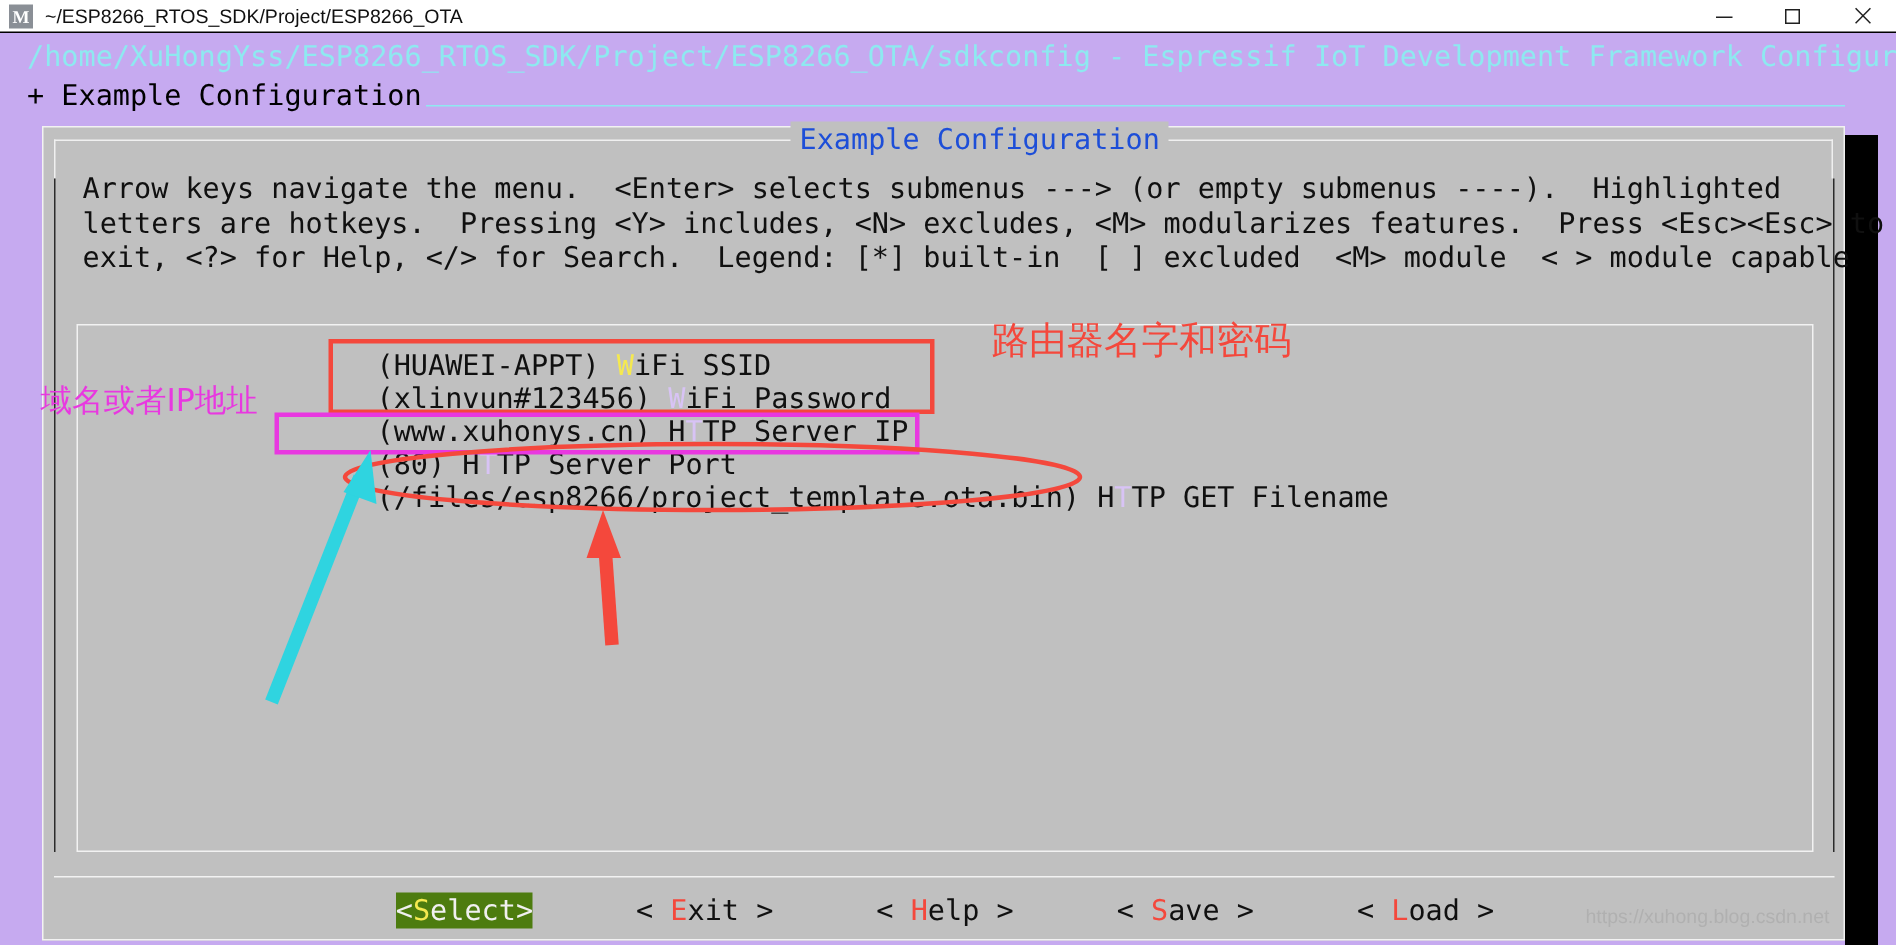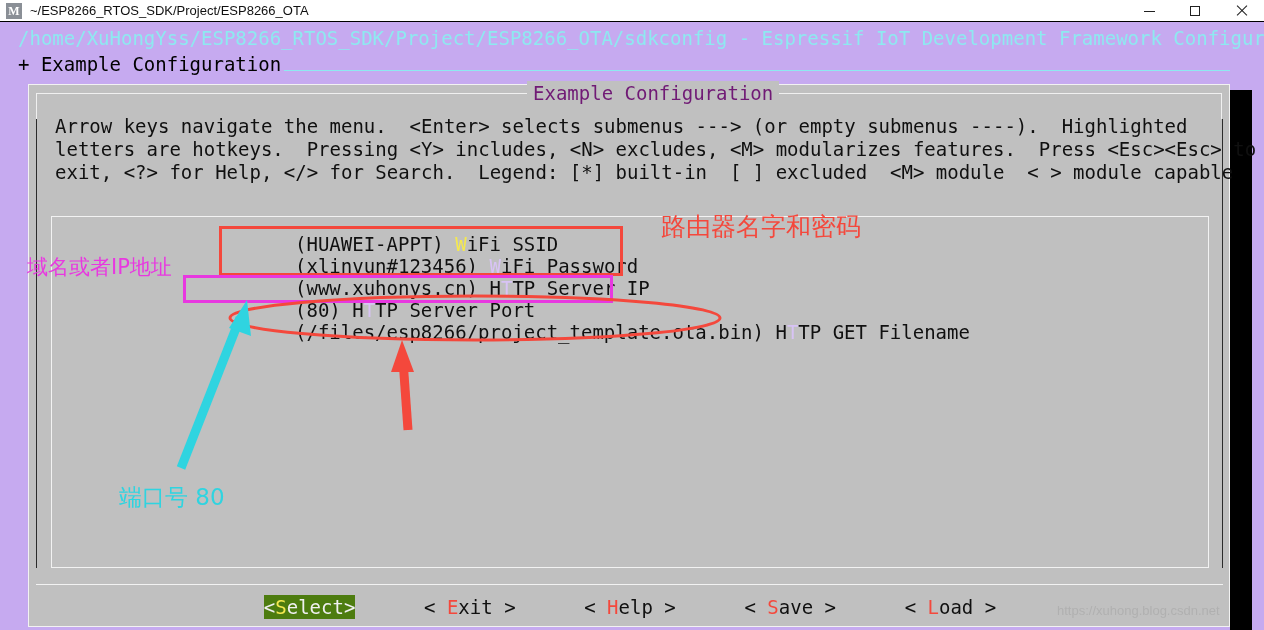--- a/index.html
+++ b/index.html
@@ -154,21 +154,21 @@
     left: 7px; top: 8px;
     width: 1186px;
     height: 1px;
     background: #f0f0f0;
   }
   .dialog-title {
     position: absolute;
     left: 498px; top: -4px;
     font-size: 19px;
     line-height: 24px;
-    color: #701a75;
+    color: #1d4ed8;
     background: #c0c0c0;
     padding: 0 6px;
     white-space: nowrap;
   }
   .dialog-edge-l {
     position: absolute;
     left: 7px; top: 8px;
     width: 1px; height: 26px;
     background: #f0f0f0;
   }
@@ -207,21 +207,20 @@
     box-sizing: border-box;
     background: #c0c0c0;
   }
   .list-rows {
     position: absolute;
     left: 222px; top: 148px;
     font-size: 19px;
     line-height: 22px;
     color: #101010;
     white-space: pre;
-    margin-left: 44px;
   }
   .row {
     height: 22px;
     white-space: pre;
     display: block;
   }
   .hot-yellow { color: #f5e94f; }
   .hot-soft   { color: #d8c3f5; }
 
   
@@ -360,16 +359,15 @@
       <path d="M 181 468 L 240 318" stroke="#2fd4e0" stroke-width="9" fill="none"></path>
       <path d="M 247 300 L 229 328 L 251 336 Z" fill="#2fd4e0"></path>
     </g>
   </svg>
 
   <div class="ann ann-red" style="left:661px; top:210px; font-size:25px;">路由器名字和密码</div>
 
   <div class="ann ann-mag" style="left:14px; top:253px; font-size:21px;margin-left:13px;">域名或者IP地址</div>
 
 
-  <div class="ann ann-cyan" style="left:119px; top:482px; font-size:23px;">端口号 80</div>
 
   <div class="watermark">https://xuhong.blog.csdn.net</div>
 </div>
 
 </body></html>

